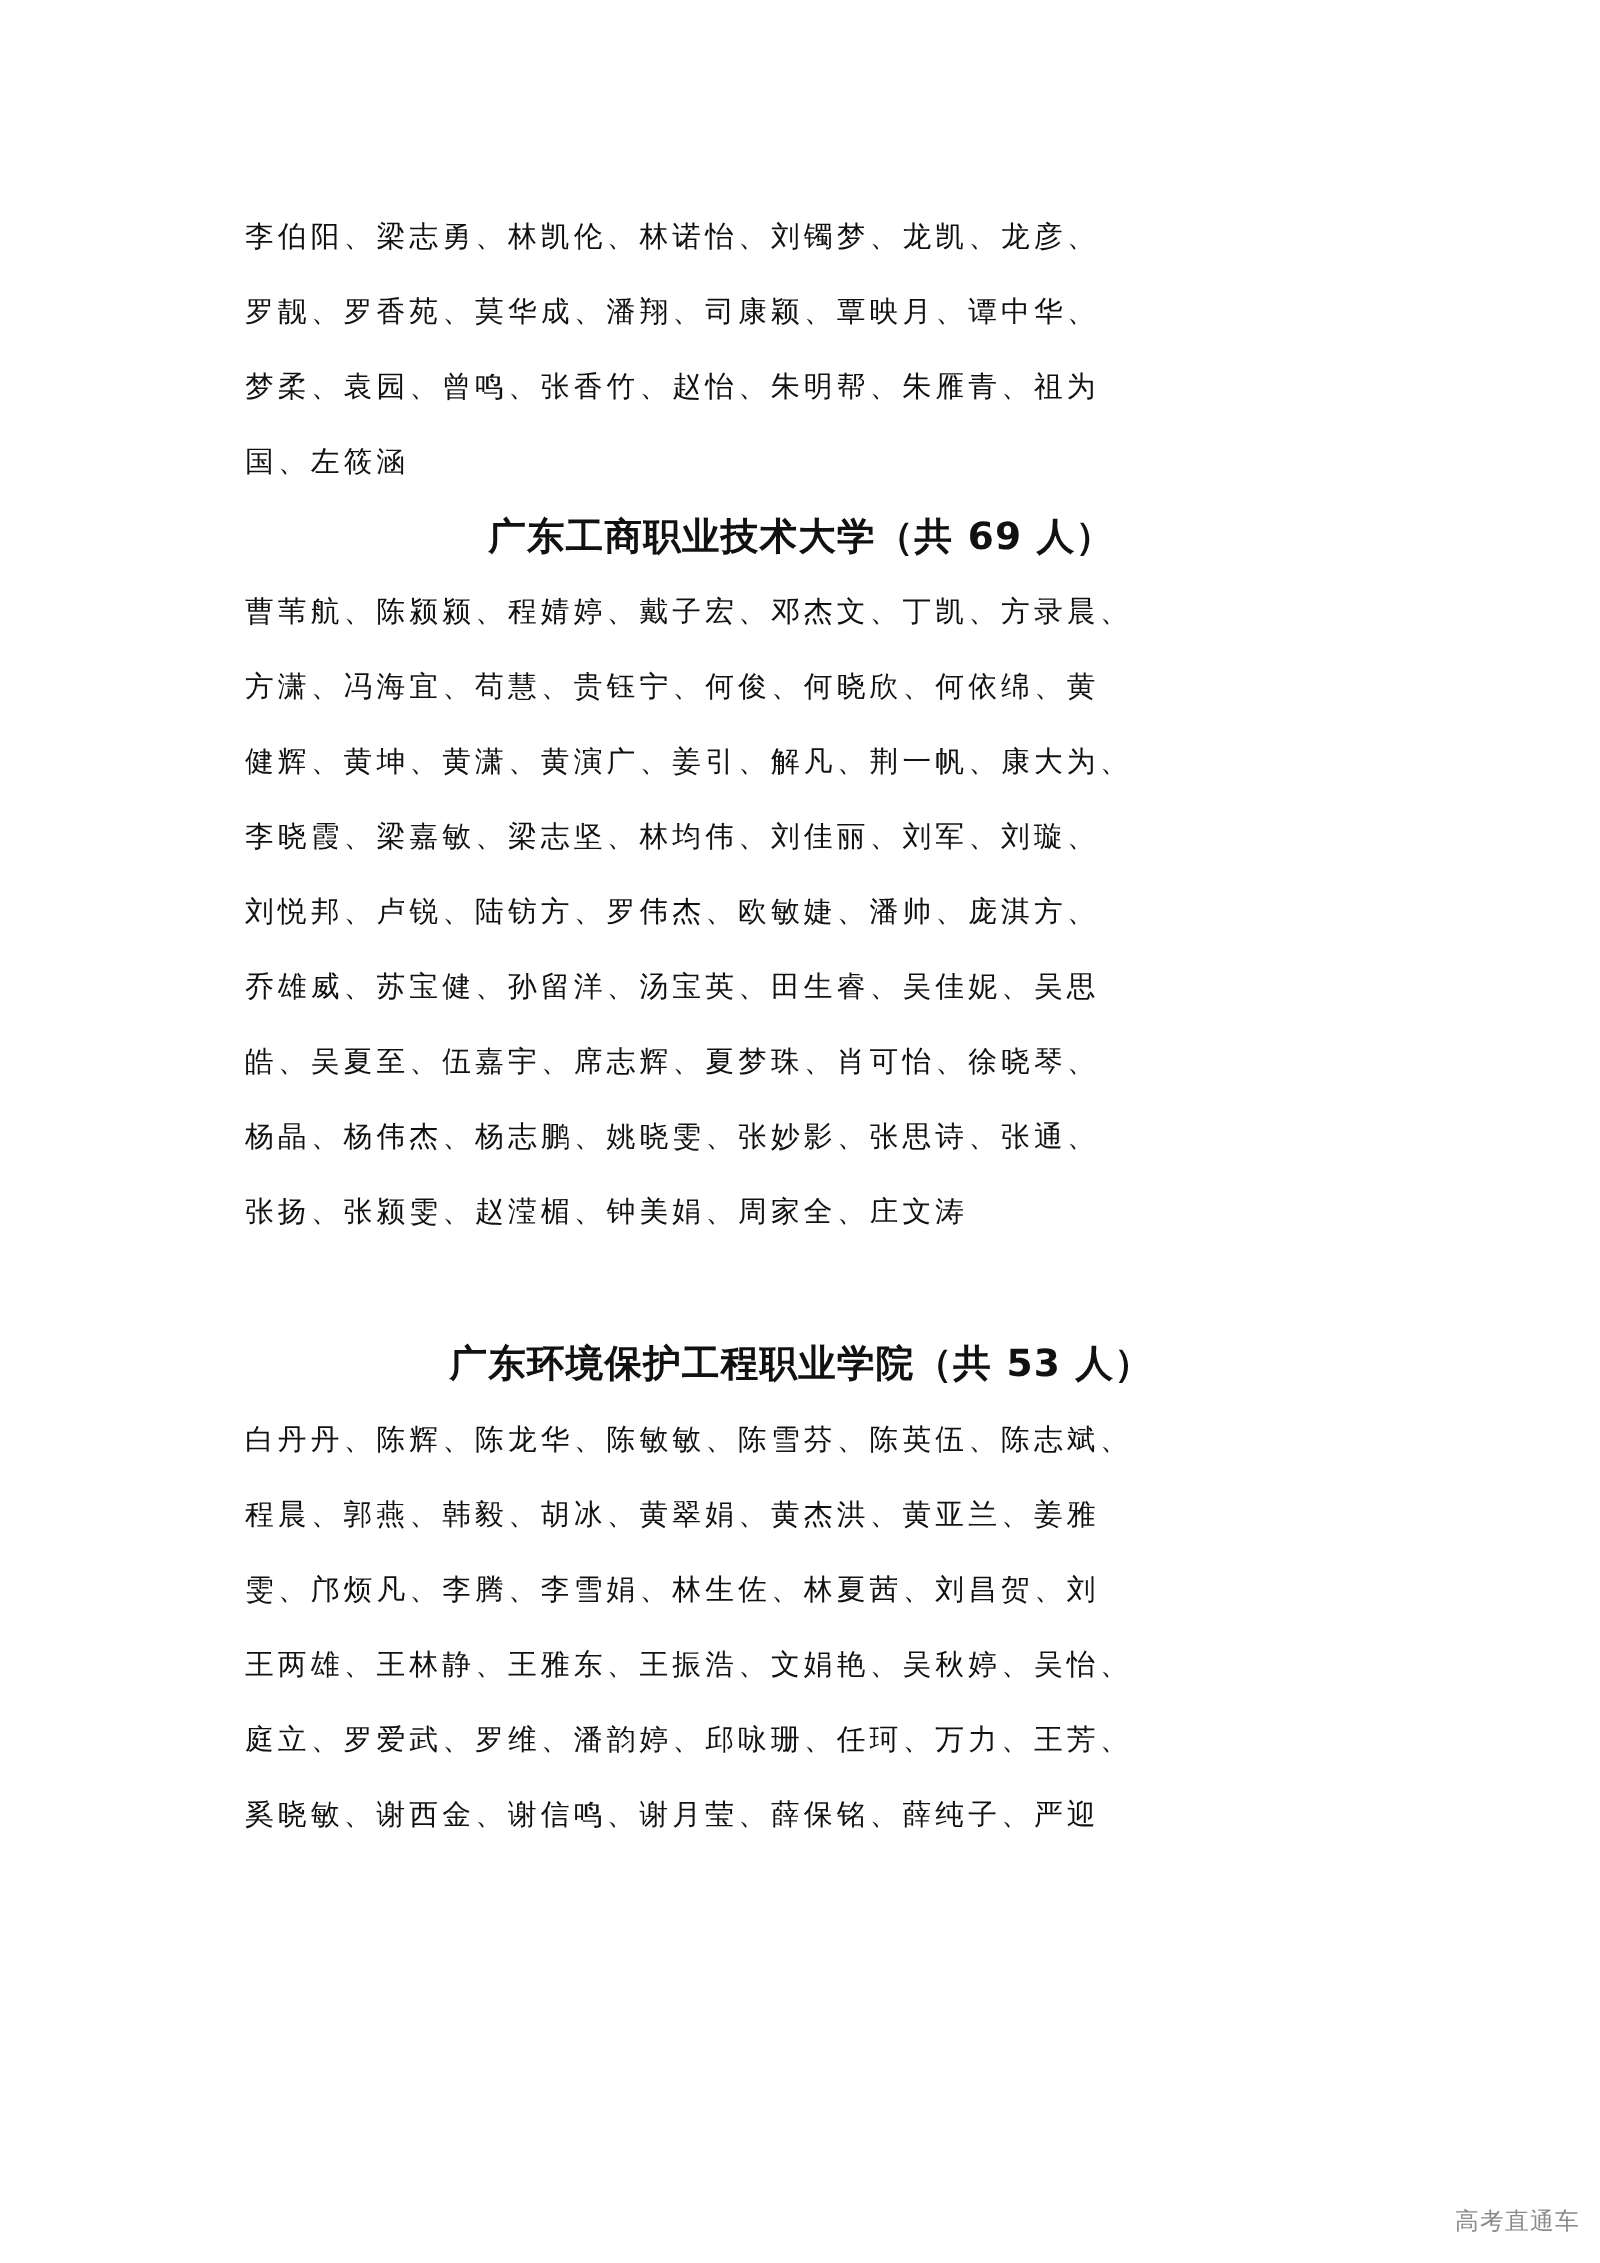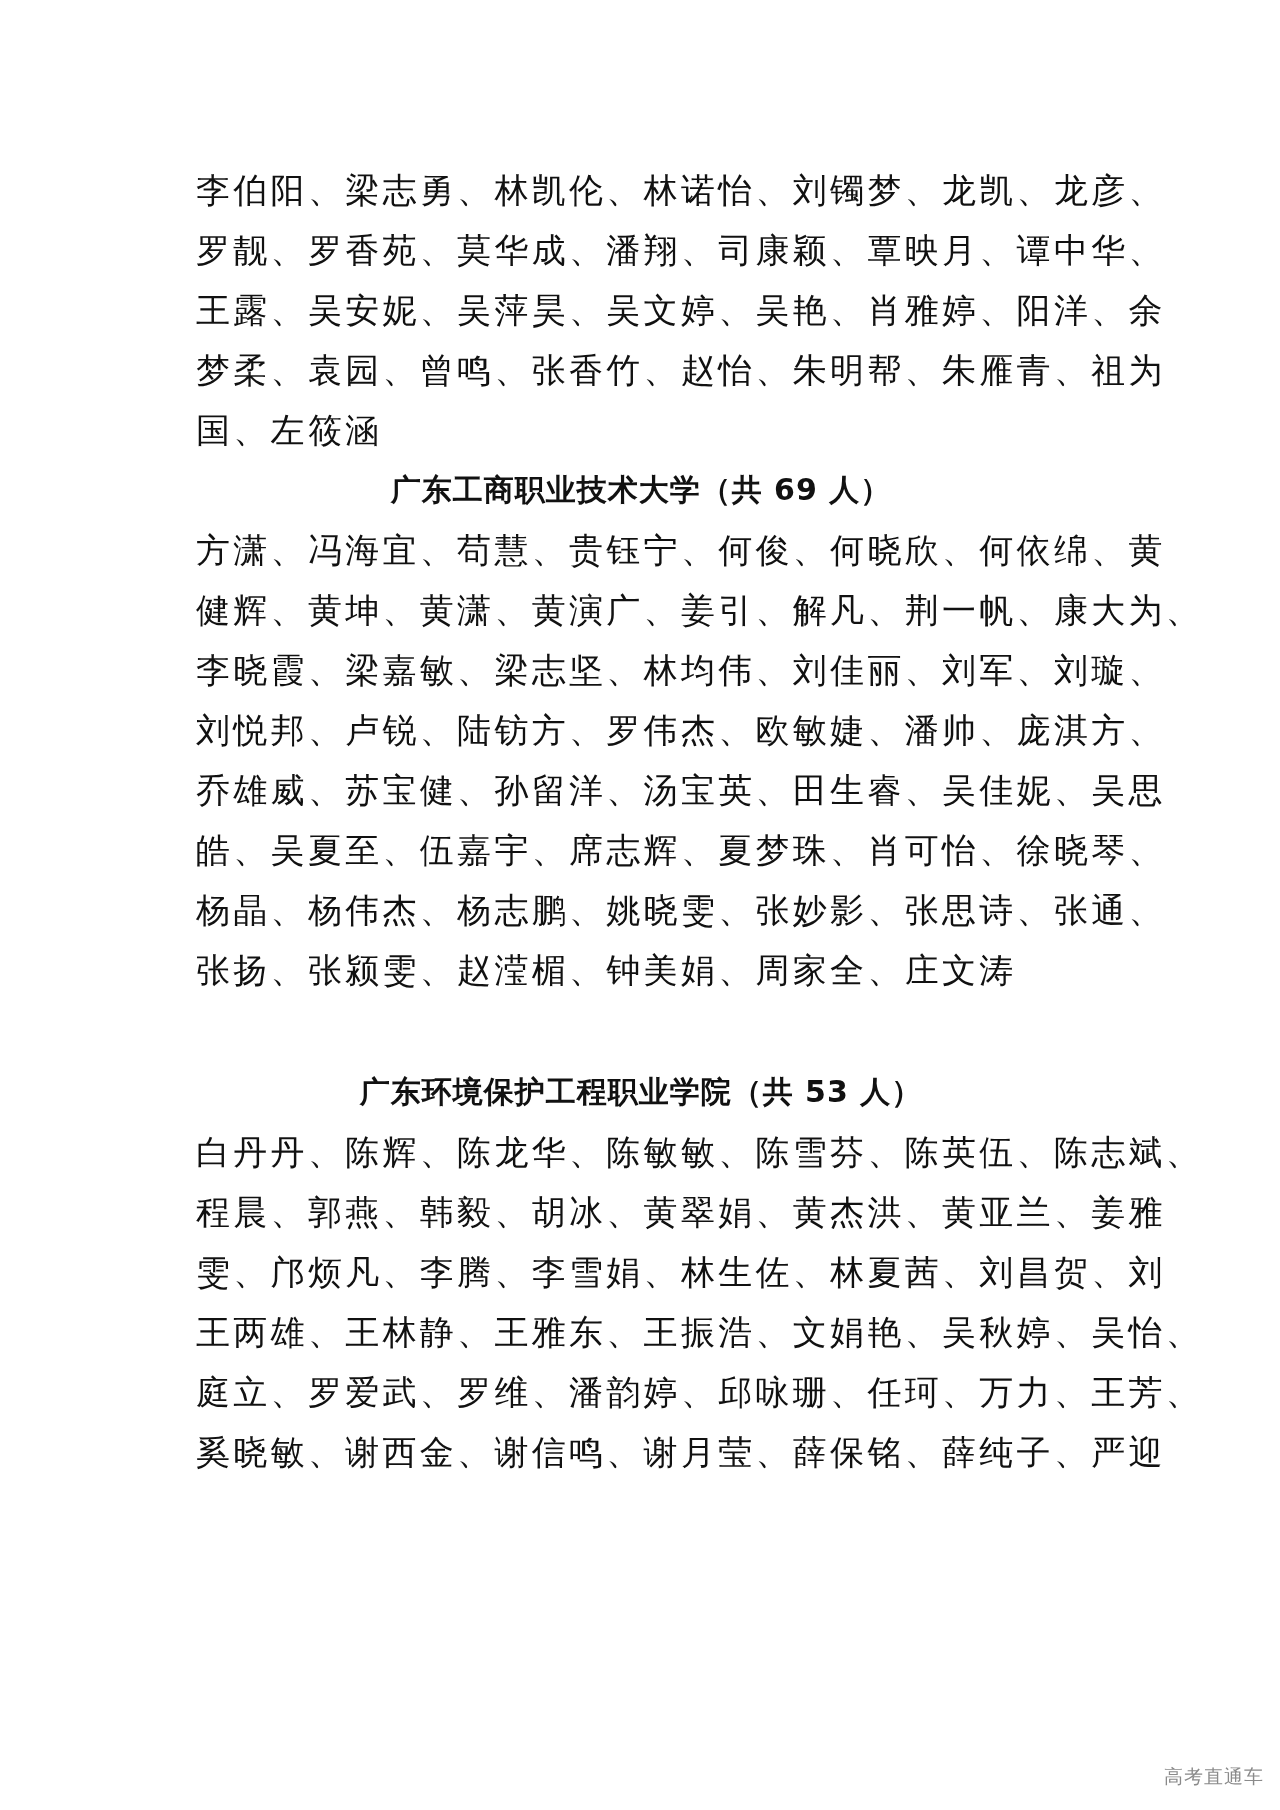--- a/index.html
+++ b/index.html
@@ -1,41 +1,41 @@
 <!DOCTYPE html>
 <html><head>
 <meta charset="utf-8">
 <style>
   html, body { margin: 0; padding: 0; background: #ffffff; }
   body { width: 1280px; height: 1810px; position: relative; overflow: hidden;
          font-family: "DejaVu Serif", "Liberation Serif", serif; color: #111; }
   .page { position: absolute; left: 196px; top: 160px; width: 890px; }
-  .line { font-size: 34px; line-height: 60px; height: 60px; white-space: nowrap;
+  .line { font-size: 23px; line-height: 60px; height: 60px; white-space: nowrap;
           letter-spacing: 3.3px; }
   .heading { font-family: "DejaVu Sans", "Liberation Sans", sans-serif; font-weight: bold;
              font-size: 30px; line-height: 60px; height: 60px; white-space: nowrap; letter-spacing: 1px; text-align: center; }
   .gap { height: 62px; }
   .watermark { position: absolute; right: 16px; bottom: 20px; font-family: Liberation Serif, serif;
                font-size: 19px; color: #8a8a8a; letter-spacing: 1px; }
 </style>
 </head>
 <body>
 
 <div class="page">
 
   <div>
     <div class="line">李伯阳、梁志勇、林凯伦、林诺怡、刘镯梦、龙凯、龙彦、</div>
     <div class="line">罗靓、罗香苑、莫华成、潘翔、司康颖、覃映月、谭中华、</div>
-    <div class="line">王露、吴安妮、吴萍昊、吴文婷、吴艳、肖雅婷、阳洋、余</div>
     <div class="line">梦柔、袁园、曾鸣、张香竹、赵怡、朱明帮、朱雁青、祖为</div>
     <div class="line">国、左筱涵</div>
   </div>
 
   <div>
     <div class="heading">广东工商职业技术大学（共 69 人）</div>
+    <div class="line">曹苇航、陈颍颍、程婧婷、戴子宏、邓杰文、丁凯、方录晨、</div>
     <div class="line">方潇、冯海宜、苟慧、贵钰宁、何俊、何晓欣、何依绵、黄</div>
     <div class="line">健辉、黄坤、黄潇、黄演广、姜引、解凡、荆一帆、康大为、</div>
     <div class="line">李晓霞、梁嘉敏、梁志坚、林均伟、刘佳丽、刘军、刘璇、</div>
     <div class="line">刘悦邦、卢锐、陆钫方、罗伟杰、欧敏婕、潘帅、庞淇方、</div>
     <div class="line">乔雄威、苏宝健、孙留洋、汤宝英、田生睿、吴佳妮、吴思</div>
     <div class="line">皓、吴夏至、伍嘉宇、席志辉、夏梦珠、肖可怡、徐晓琴、</div>
     <div class="line">杨晶、杨伟杰、杨志鹏、姚晓雯、张妙影、张思诗、张通、</div>
     <div class="line">张扬、张颍雯、赵滢楣、钟美娟、周家全、庄文涛</div>
   </div>
 

